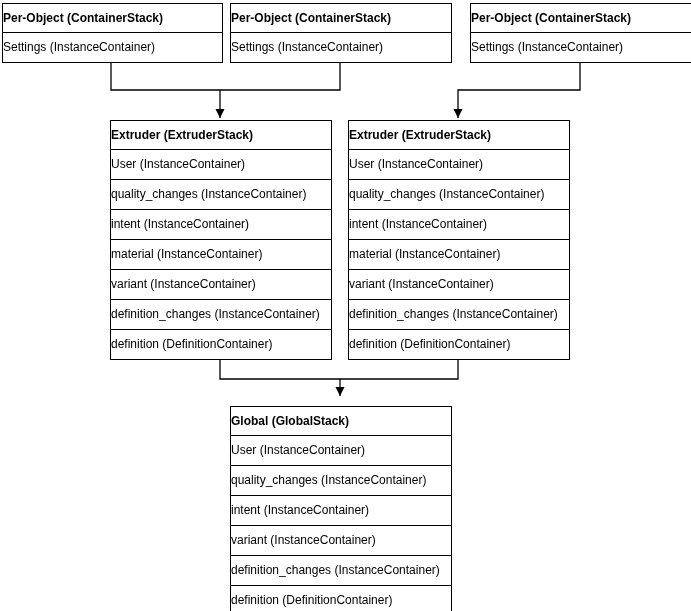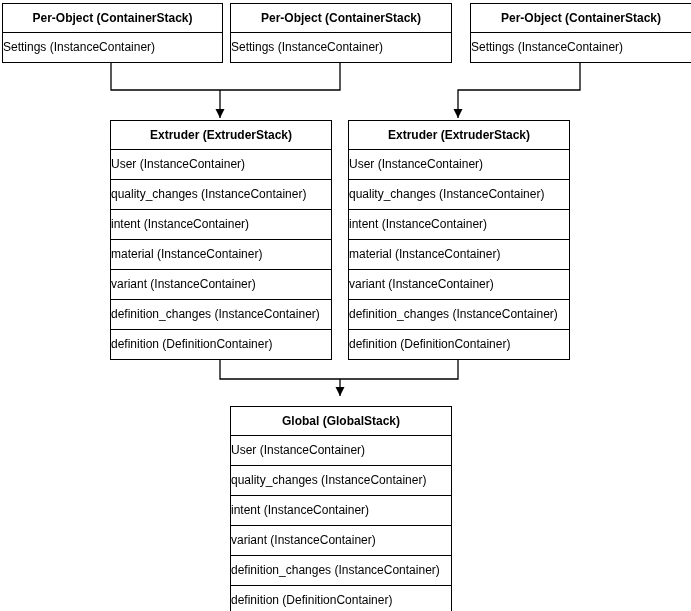--- a/index.html
+++ b/index.html
@@ -17,21 +17,21 @@
   .edge { stroke: #000000; stroke-width: 1.3; fill: none; }
   .stack {
     position: absolute;
     background: #ffffff;
     border: 1.3px solid #000000;
     box-sizing: content-box;
   }
   .stack-title {
     height: 28px;
     line-height: 28px;
-    text-align: center;
+    text-align: left;
     font-weight: bold;
     border-bottom: 1.3px solid #000000;
     white-space: nowrap;
     overflow: hidden;
   }
   .stack-row {
     height: 29px;
     line-height: 29px;
     border-bottom: 1.3px solid #000000;
     white-space: nowrap;

